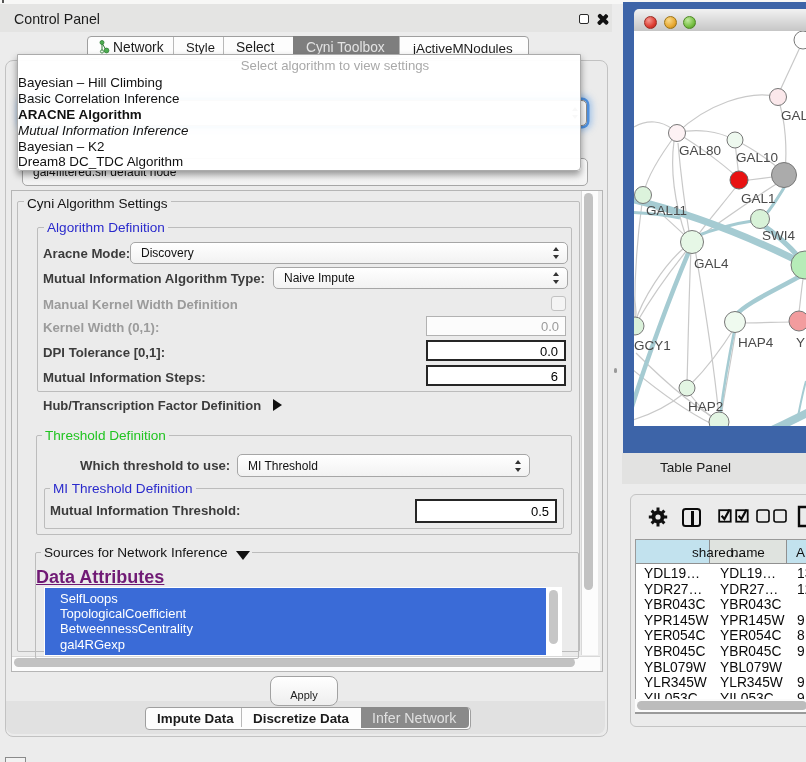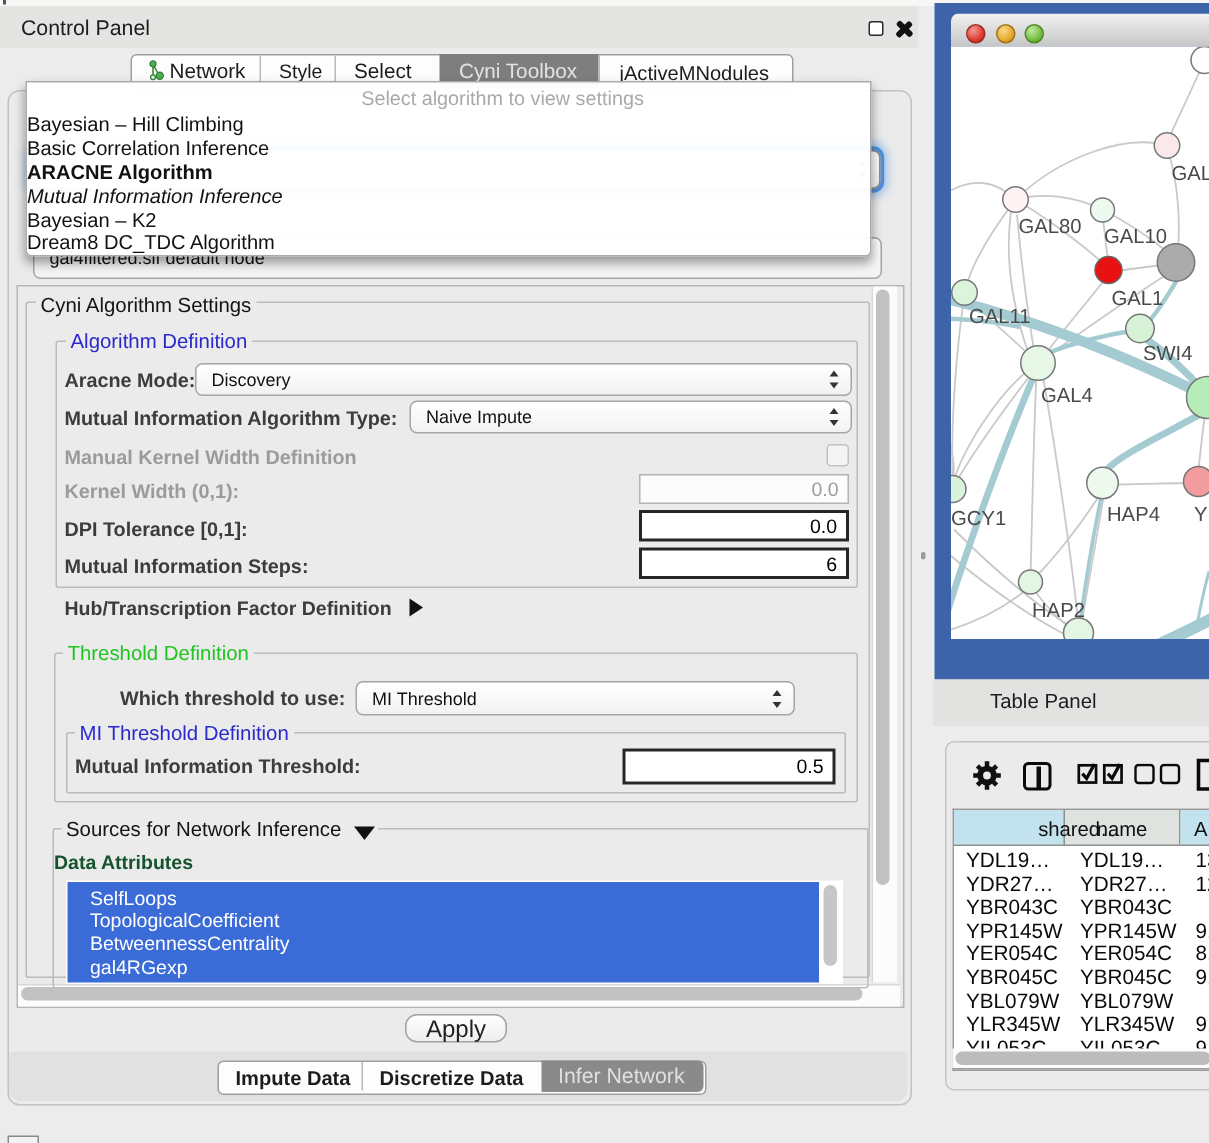--- a/index.html
+++ b/index.html
@@ -122,31 +122,31 @@
 
   <div class="lbl" style="left:50px;top:499px;">Mutual Information Threshold:</div>
   <div class="field" style="left:415px;top:495px;width:138px;height:20px;">
       <span>0.5</span>
     </div>
 
   <div class="group" style="left:35px;top:548px;width:542px;height:105px;"></div>
   <div class="gtitle" style="left:41px;top:541px;color:#141414;background:#ebebeb;padding-right:24px;">Sources for Network Inference</div>
   <div class="abs" style="left:236px;top:547px;width:0;height:0;border-left:7px solid transparent;border-right:7px solid transparent;border-top:9px solid #111;"></div>
 
-  <div class="lbl" style="left:36px;top:563px;font-size:13px;color:#14532d;">Data Attributes</div>
+  <div class="lbl" style="left:36px;top:563px;font-size:18px;color:#701a75;text-decoration:underline;">Data Attributes</div>
 
   <div class="abs" style="left:44px;top:583px;width:518px;height:69px;background:#fff;"></div>
   <div class="abs" style="left:45px;top:584px;width:501px;height:67px;background:#3a6bd7;"></div>
   <div class="abs" style="left:60px;top:587px;font-size:13px;color:#fff;">SelfLoops</div>
   <div class="abs" style="left:60px;top:602px;font-size:13px;color:#fff;">TopologicalCoefficient</div>
   <div class="abs" style="left:60px;top:617px;font-size:13px;color:#fff;">BetweennessCentrality</div>
   <div class="abs" style="left:60px;top:633px;font-size:13px;color:#fff;">gal4RGexp</div>
   <div class="abs" style="left:549px;top:586px;width:9px;height:54px;background:#c6c6c6;border-radius:5px;"></div>
 
-  <div class="abs" style="left:270px;top:672px;width:66px;height:16px;background:linear-gradient(#ffffff,#eeeeee);border:1px solid #a2a2a2;border-radius:8px;text-align:center;font-size:16px;color:#222;padding-top:1px;">Apply</div>
+  <div class="abs" style="left:270px;top:672px;width:66px;height:16px;background:linear-gradient(#ffffff,#eeeeee);border:1px solid #a2a2a2;border-radius:8px;text-align:center;font-size:11px;color:#222;padding-top:12px;">Apply</div>
 
   <div class="abs" style="left:145px;top:703px;width:324px;height:21px;background:#fdfdfd;border:1px solid #9f9f9f;border-radius:4px;"></div>
   <div class="abs" style="left:241px;top:704px;width:1px;height:19px;background:#b9b9b9;"></div>
   <div class="abs" style="left:361px;top:703px;width:108px;height:21px;background:#8a8a8a;border-radius:0 4px 4px 0;"></div>
   <div class="abs" style="left:157px;top:707px;font-size:13.4px;font-weight:bold;color:#1c1c1c;">Impute Data</div>
   <div class="abs" style="left:253px;top:707px;font-size:13.4px;font-weight:bold;color:#1c1c1c;">Discretize Data</div>
   <div class="abs" style="left:372px;top:706px;font-size:14.2px;color:#e0e0e0;">Infer Network</div>
 </div>
 
 <div class="abs" style="left:17px;top:54px;width:562px;height:115px;background:rgba(255,255,255,0.97);border:1px solid #ababab;border-radius:0 0 4px 4px;box-shadow:0 4px 7px rgba(0,0,0,0.4);z-index:50;"></div>

